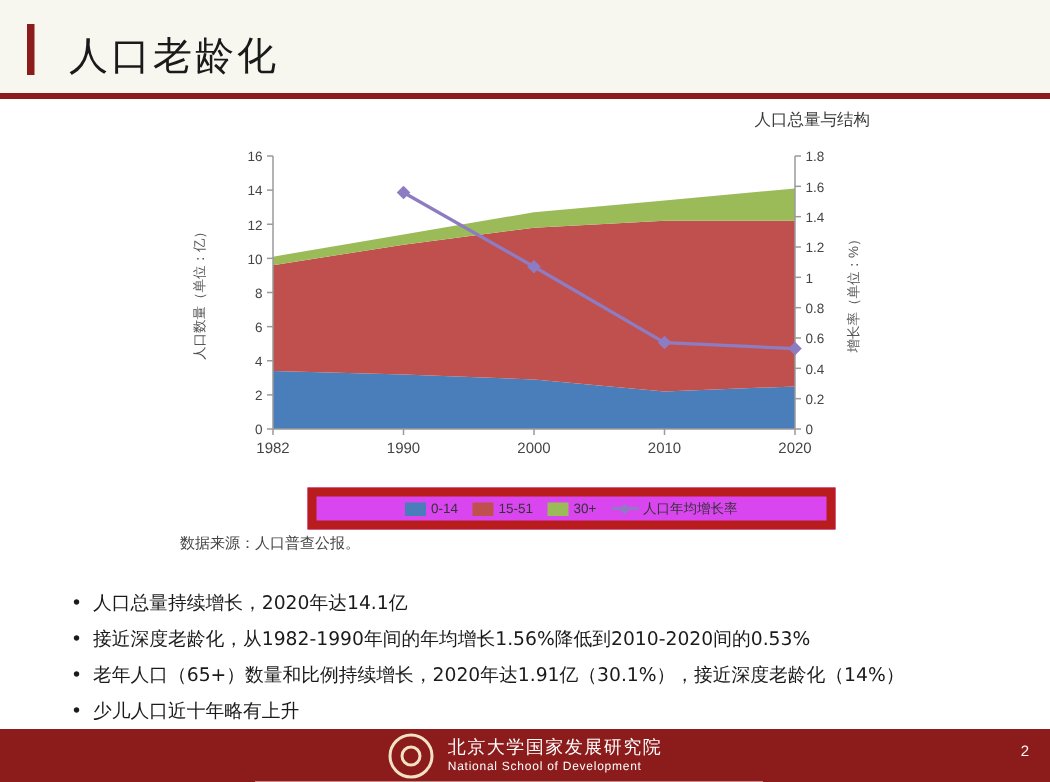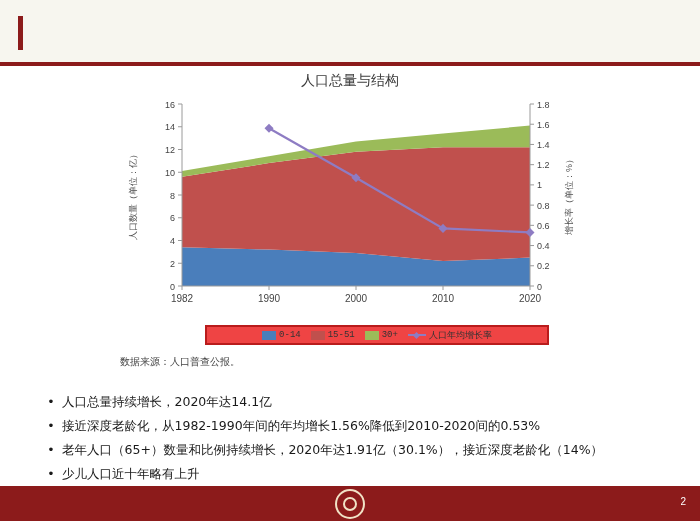--- a/index.html
+++ b/index.html
@@ -22,30 +22,30 @@
     position:absolute;left:46px;top:20px;
     font-size:26px;color:#1a1a1a;letter-spacing:2px;
     font-family:"DejaVu Sans","Liberation Sans",sans-serif;
   }
   #header-rule{
     position:absolute;left:0;top:62px;width:700px;height:4px;background:#8c1b1b;
   }
   
   #chart-wrap{position:absolute;left:120px;top:72px;width:460px;height:275px;}
   #chart-title{
-    position:absolute;left:0;top:0;width:460px;text-align:center;
-    font-size:14px;color:#3b3b3b;
+    position:absolute;left:0;top:0;width:460px;text-align:right;
+    font-size:11px;color:#3b3b3b;
     font-family:Liberation Mono, monospace;
   }
   #plot-host{position:absolute;left:0;top:24px;width:460px;height:220px;}
   #legend{
     position:absolute;left:85px;top:253px;width:340px;height:16px;
-    background:#ef4444;border:2px solid #b91c1c;
+    background:#d946ef;border:6px solid #b91c1c;
     display:flex;align-items:center;justify-content:center;gap:10px;
-    font-size:9px;color:#333;font-family:Liberation Mono, monospace;
+    font-size:9px;color:#333;
   }
   .legend-item{display:flex;align-items:center;gap:3px;}
   .legend-swatch{width:14px;height:9px;display:inline-block;}
   .legend-line{width:18px;height:0;border-top:2px solid #8e7cc3;display:inline-block;position:relative;}
   .legend-line:after{
     content:"";position:absolute;left:6px;top:-3px;width:5px;height:5px;
     background:#8e7cc3;transform:rotate(45deg);
   }
   #source{
     position:absolute;left:120px;top:355px;
@@ -83,20 +83,21 @@
   #page-number{
     position:absolute;right:14px;top:10px;color:#ffffff;font-size:10px;
   }
   svg text{font-family:"Liberation Sans","DejaVu Sans",sans-serif;}
 </style>
 </head>
 <body>
 
 <div id="header">
   <div id="header-accent"></div>
+  <div id="title">人口老龄化</div>
 </div>
 <div id="header-rule"></div>
 
 <div id="chart-wrap">
   <div id="chart-title">人口总量与结构</div>
   <div id="plot-host">
     <svg id="plot-svg" width="460" height="220" viewBox="0 0 460 220">
         <rect x="62" y="8" width="348" height="182" fill="#ffffff"></rect>
         <path d="M62.0,151.3 L 149.0,153.6 L 236.0,157.0 L 323.0,165.0 L 410.0,161.6 L 410.0,190.0 L 323.0,190.0 L 236.0,190.0 L 149.0,190.0 L 62.0,190.0 Z" fill="#4a7ebb" stroke="none"></path>
         <path d="M62.0,80.8 L 149.0,67.1 L 236.0,55.8 L 323.0,51.2 L 410.0,51.2 L 410.0,161.6 L 323.0,165.0 L 236.0,157.0 L 149.0,153.6 L 62.0,151.3 Z" fill="#c0504d" stroke="none"></path>
@@ -199,15 +200,19 @@
   </div>
   <div class="bullet">
     <span class="bullet-dot">•</span>
     <span class="bullet-text">少儿人口近十年略有上升</span>
   </div>
 </div>
 
 <div id="footer">
   <div id="footer-inner">
     <div id="logo"></div>
+    <div id="footer-text">
+      <div id="footer-cn">北京大学国家发展研究院</div>
+      <div id="footer-en">National School of Development</div>
+    </div>
   </div>
   <div id="page-number">2</div>
 </div>
 
 </body></html>

